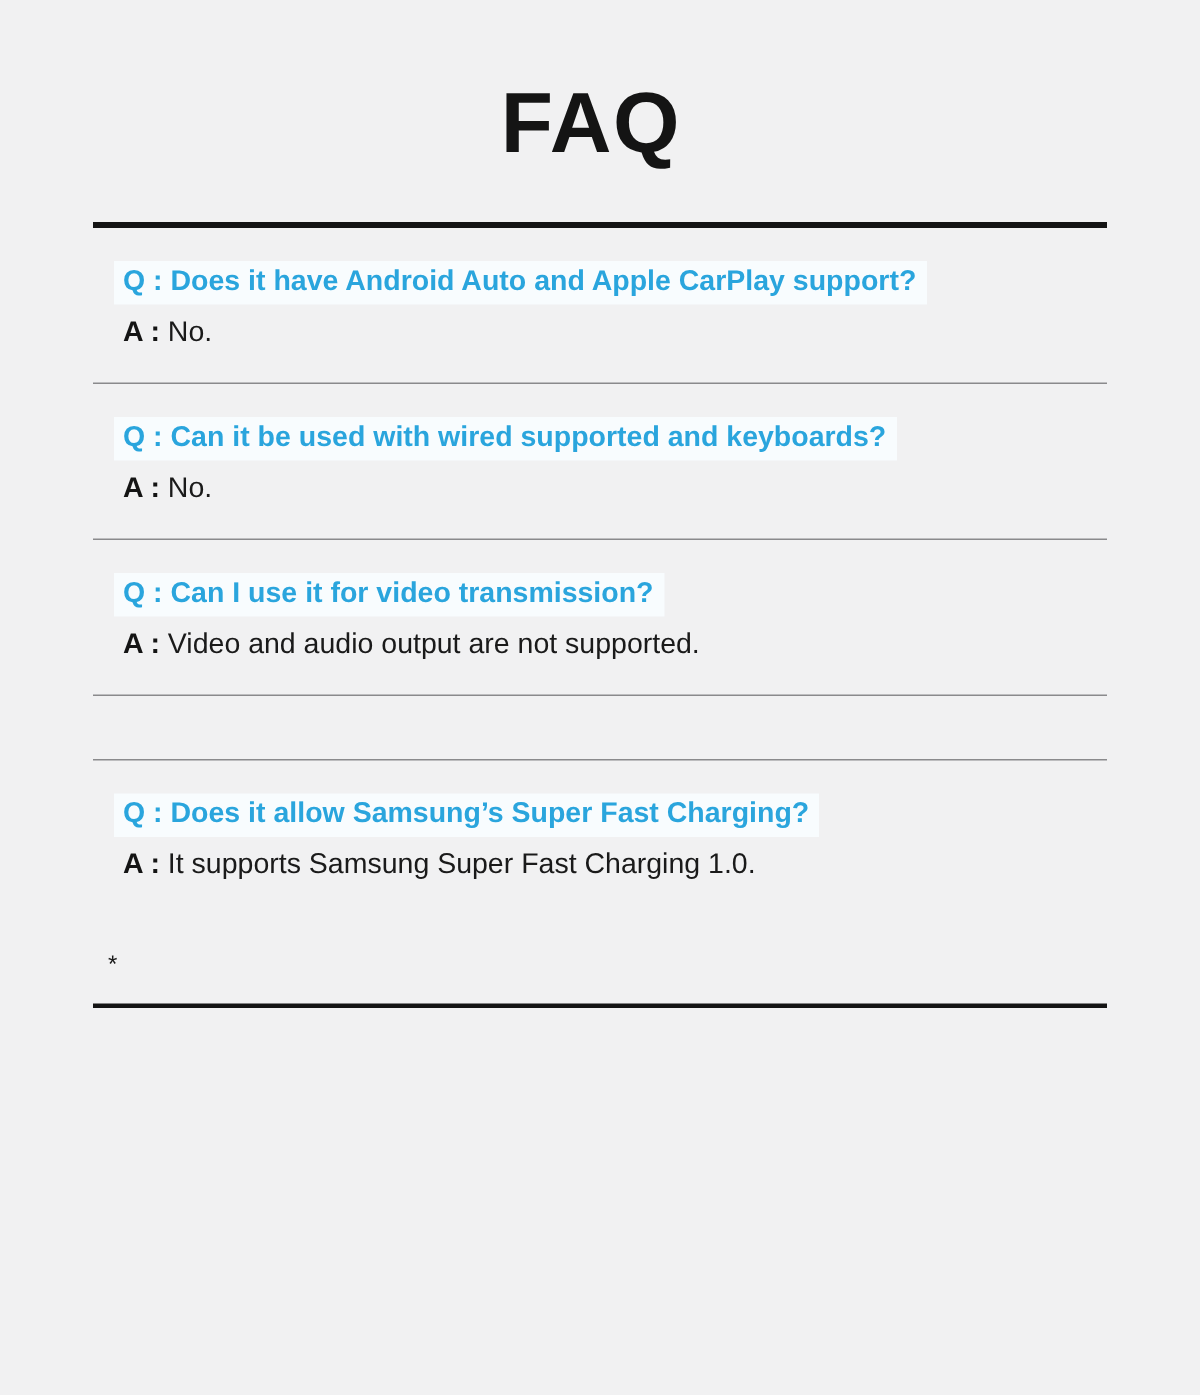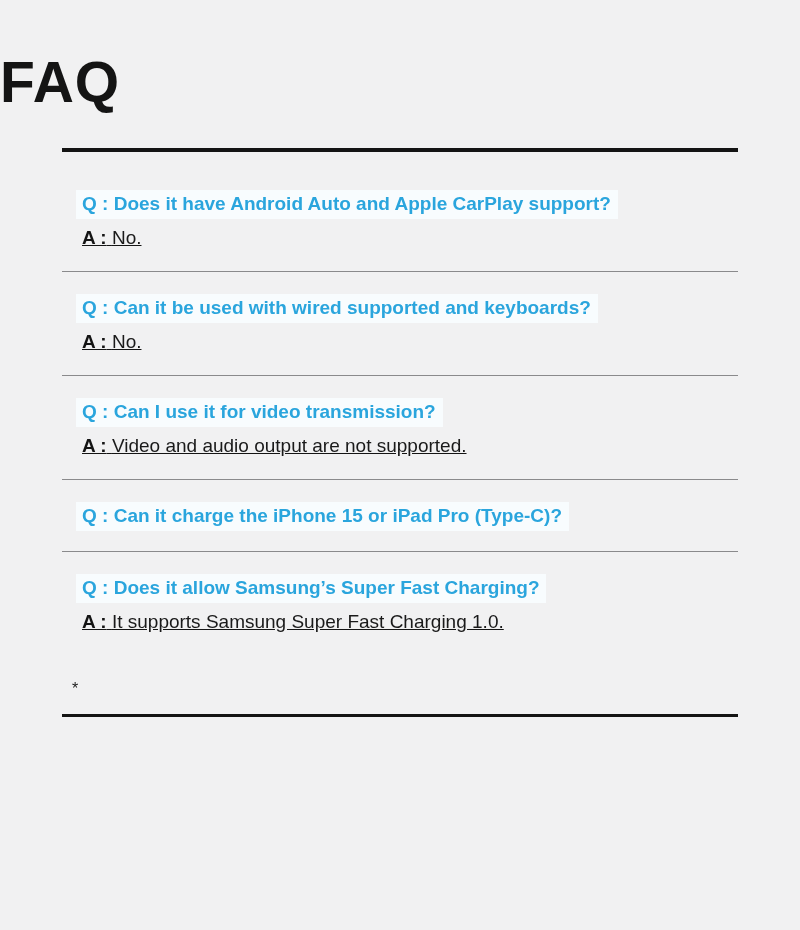--- a/index.html
+++ b/index.html
@@ -17,40 +17,39 @@
   .page {
     width: 800px;
     height: 930px;
     position: relative;
   }
   .page-title {
     margin: 50px 12px 0 0;
     font-size: 57px;
     line-height: 64px;
     font-weight: bold;
-    text-align: left;
+    text-align: center;
     letter-spacing: 1px;
     color: #141414;
   }
   .rule {
     width: 676px;
     margin: 0 auto;
     border: none;
   }
   .rule.thick {
     height: 3.5px;
     background: #141414;
   }
   .rule.top {
     margin-top: 34px;
   }
   .content {
     width: 676px;
-    margin: 16px auto;
-    text-decoration: underline;
+    margin: 0 auto;
   }
   .faq-item {
     padding: 22px 0 20px 20px;
     border-bottom: 1.5px solid #8a8a8c;
   }
   .faq-item:last-child {
     border-bottom: none;
   }
   .q-row {
     font-size: 19px;
@@ -125,23 +124,20 @@
     <section class="faq-item">
       <div class="q-row">
         <span class="q-highlight"><span>Q :</span> <span>Can I use it for video transmission?</span></span>
       </div>
       <div class="a-row">
         <span class="a-label">A :</span> <span>Video and audio output are not supported.</span>
       </div>
     </section>
 
     <section class="faq-item">
-      <div class="q-row">
-        <span class="q-highlight"><span>Q :</span> <span>Can it charge the iPhone 15 or iPad Pro (Type-C)?</span></span>
-      </div>
     </section>
 
     <section class="faq-item">
       <div class="q-row">
         <span class="q-highlight"><span>Q :</span> <span>Does it allow Samsung’s Super Fast Charging?</span></span>
       </div>
       <div class="a-row">
         <span class="a-label">A :</span> <span>It supports Samsung Super Fast Charging 1.0.</span>
       </div>
     </section>

